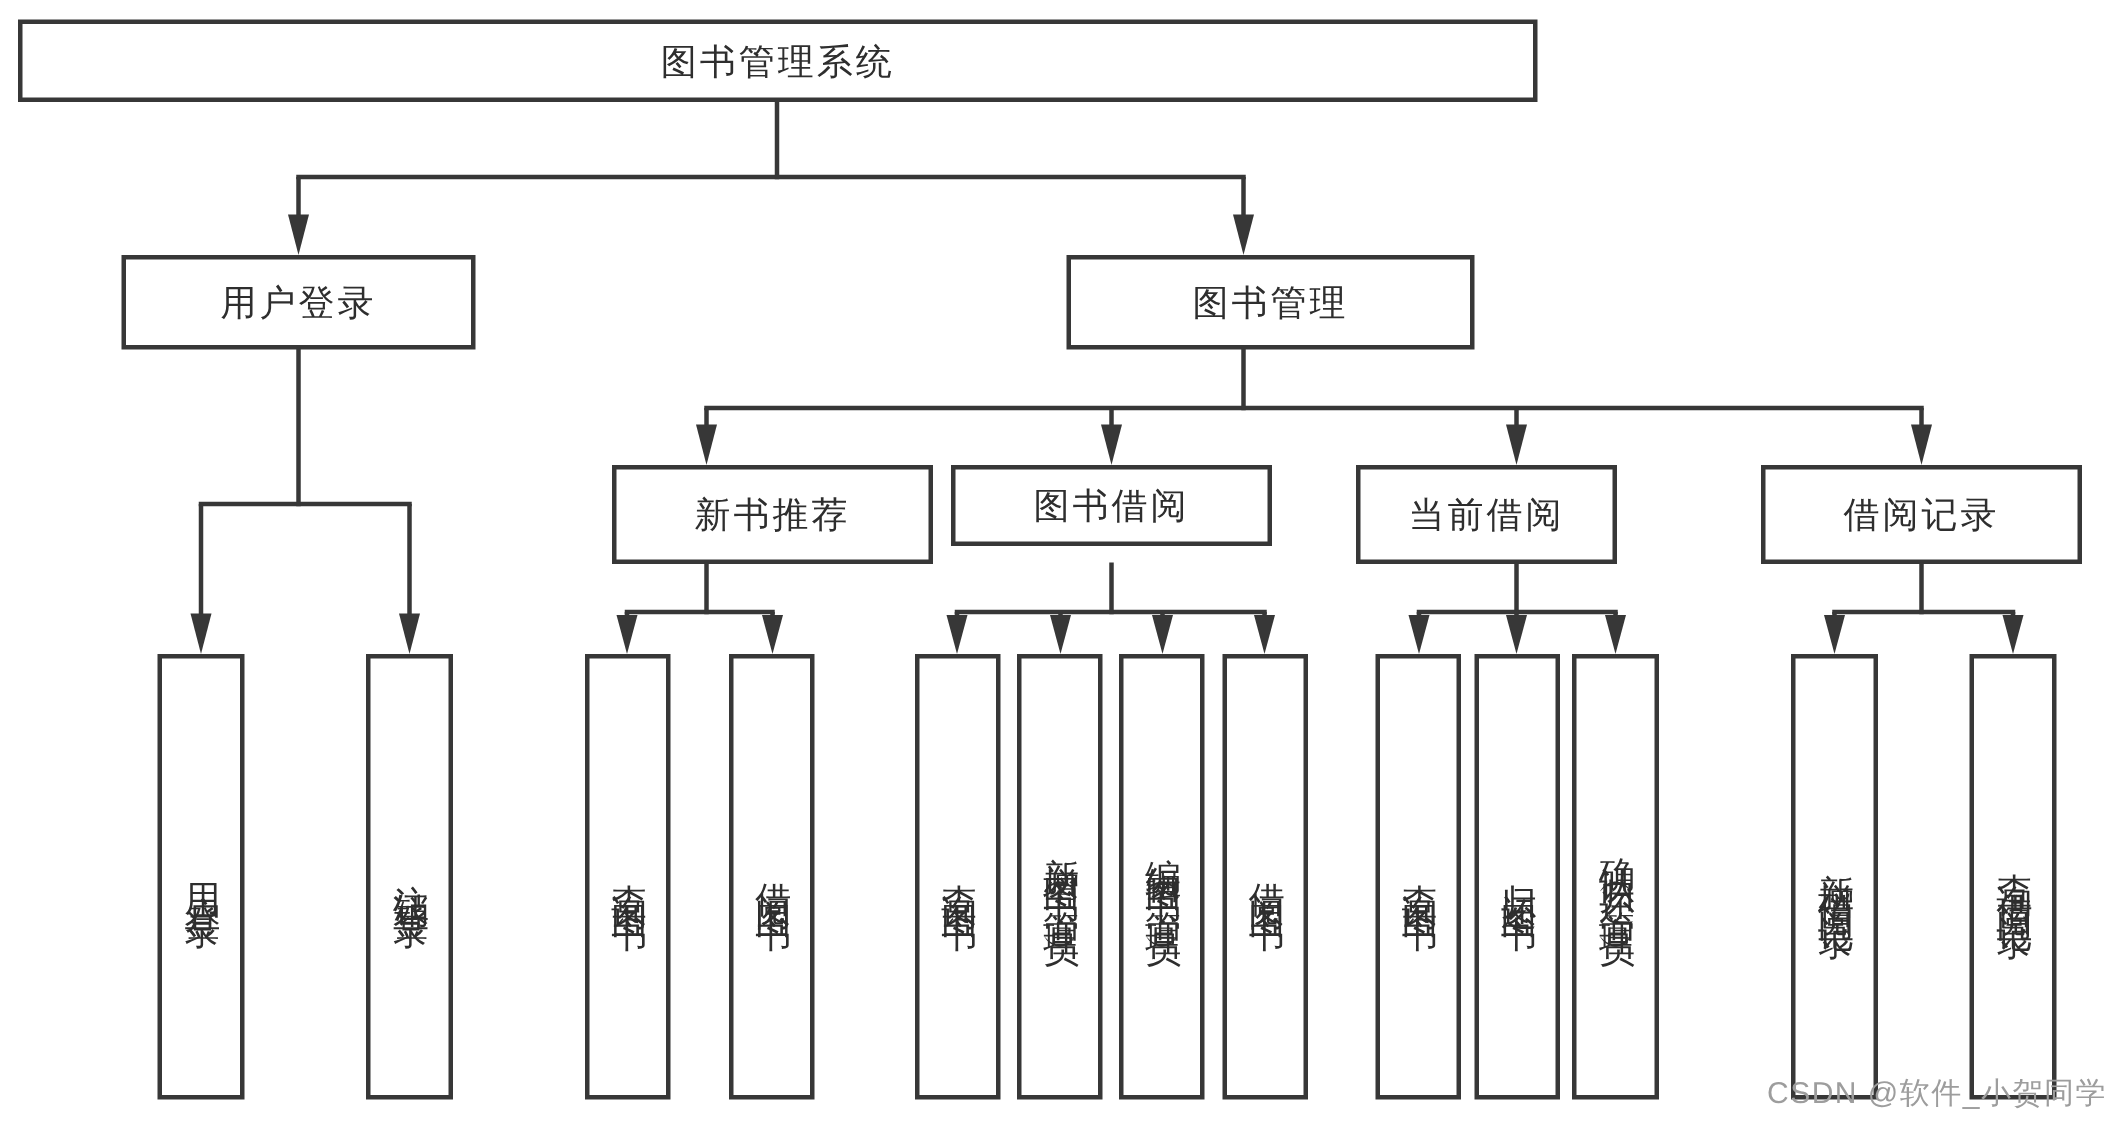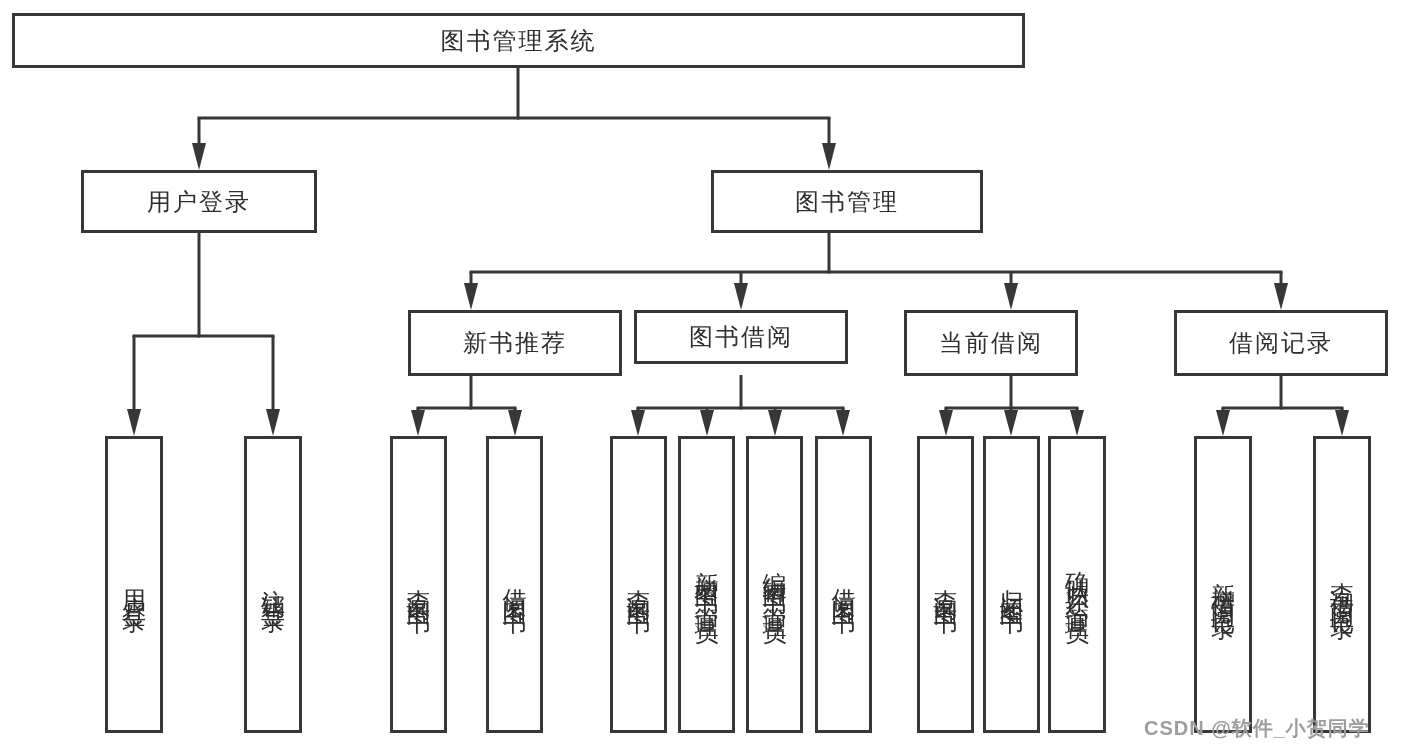--- a/index.html
+++ b/index.html
@@ -11,22 +11,22 @@
     position:absolute;box-sizing:border-box;border:3px solid #1d4ed8;background:#ffffff;
     display:flex;align-items:center;justify-content:center;color:#2e2e2e;z-index:1;
   }
   .hbox .lbl{font-size:24px;letter-spacing:2px;white-space:nowrap;}
   .vbox .lbl{
     writing-mode:vertical-rl;text-orientation:upright;
     font-size:24px;letter-spacing:0.3em;line-height:1;white-space:nowrap;
   }
   #wires{position:absolute;left:0;top:0;z-index:2;pointer-events:none;}
   #watermark{
-    position:absolute;left:1144px;top:715px;z-index:3;
-    font-size:20px;color:#9d9d9d;letter-spacing:1px;white-space:nowrap;font-weight:bold;
+    position:absolute;left:1178px;top:715px;z-index:3;
+    font-size:20px;color:#9d9d9d;letter-spacing:1px;white-space:nowrap;
   }
 </style>
 </head>
 <body>
 
 <div id="canvas" style="background: rgb(255, 255, 255);">
 
   <svg id="wires" width="1405" height="747">
       <line x1="197.5" y1="118" x2="830.5" y2="118" stroke="#373737" stroke-width="3"></line>
       <line x1="132.5" y1="336" x2="274.5" y2="336" stroke="#373737" stroke-width="3"></line>

